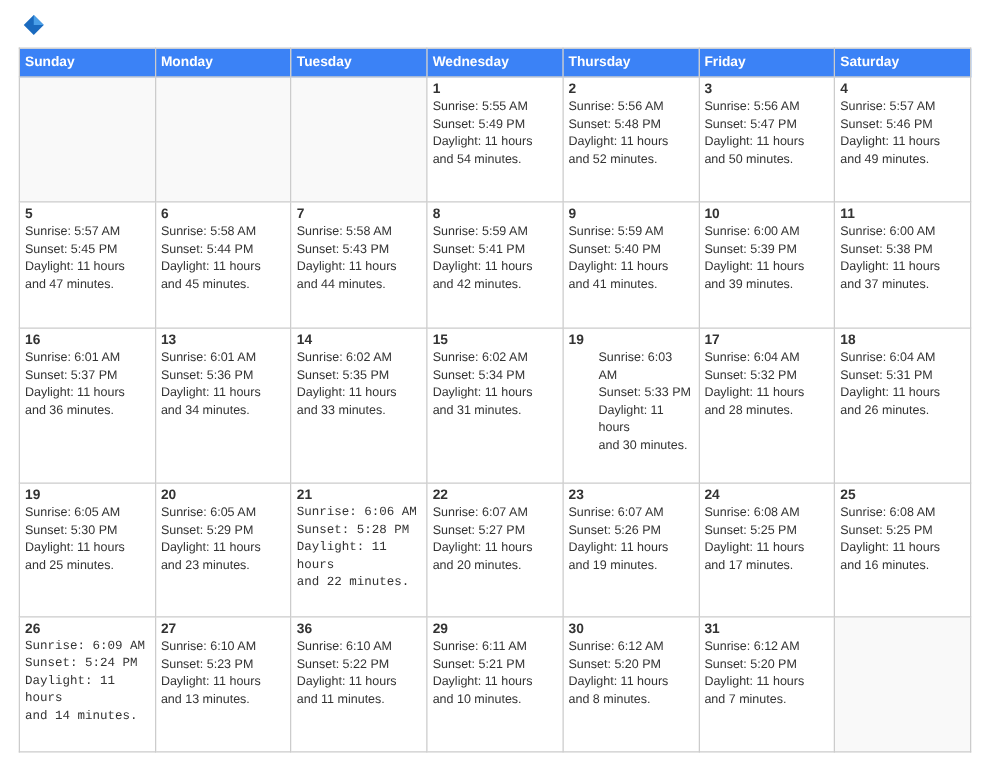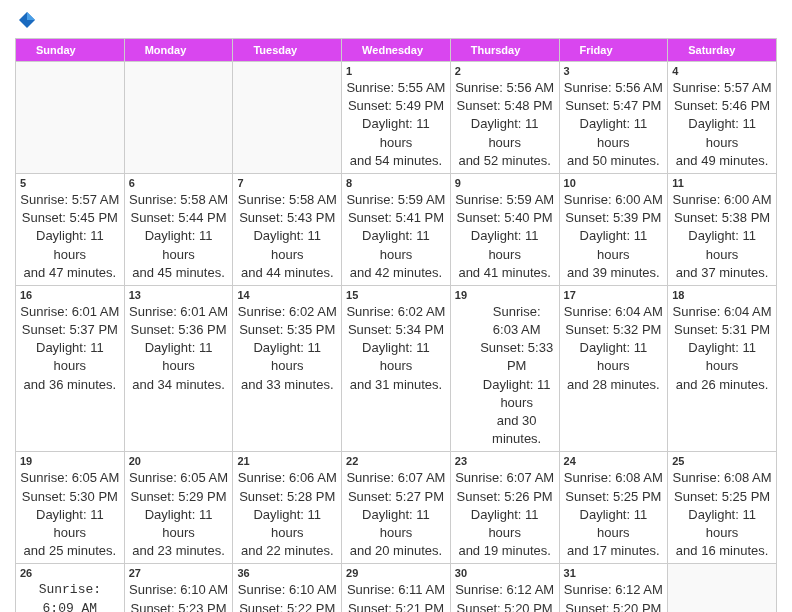--- a/index.html
+++ b/index.html
@@ -59,24 +59,24 @@
       color: #555;
     }
     .calendar {
       flex: 1;
       border: 1px solid #ccc;
       border-collapse: collapse;
       width: 100%;
       table-layout: fixed;
     }
     .calendar th {
-      background: #d946ef;
+      background: #3b82f6;
       color: #fff;
       font-size: 11px;
-      padding: 5px 20px;
+      padding: 5px 4px;
       text-align: left;
       border: 1px solid #ccc;
       font-weight: bold;
     }
     .calendar td {
       border: 1px solid #ccc;
       vertical-align: top;
       padding: 3px 4px;
       font-size: 9px;
       color: #333;
@@ -86,24 +86,23 @@
     .calendar td.empty {
       background: #f9f9f9;
     }
     .day-num {
       font-size: 11px;
       font-weight: bold;
       display: block;
       margin-bottom: 2px;
     }
     .day-info {
-      font-size: 13px;
+      font-size: 10px;
       line-height: 1.4;
       color: #333;
-      text-align: center;
     }
   </style>
 </head>
 <body>
 
 <div class="page">
   <div class="header">
     <div class="logo">
       <div class="logo-text">
         <span class="logo-general"></span>
@@ -278,21 +277,21 @@
           </td>
           <td>
             <span class="day-num">20</span>
             <div class="day-info" style="white-space: pre-line;">Sunrise: 6:05 AM
 Sunset: 5:29 PM
 Daylight: 11 hours
 and 23 minutes.</div>
           </td>
           <td>
             <span class="day-num">21</span>
-            <div class="day-info" style="white-space: pre-line;">Sunrise: 6:06 AM
+            <div class="day-info" style="white-space: pre-line; font-family: Liberation Mono, monospace;">Sunrise: 6:06 AM
 Sunset: 5:28 PM
 Daylight: 11 hours
 and 22 minutes.</div>
           </td>
           <td>
             <span class="day-num">22</span>
             <div class="day-info" style="white-space: pre-line;">Sunrise: 6:07 AM
 Sunset: 5:27 PM
 Daylight: 11 hours
 and 20 minutes.</div>

